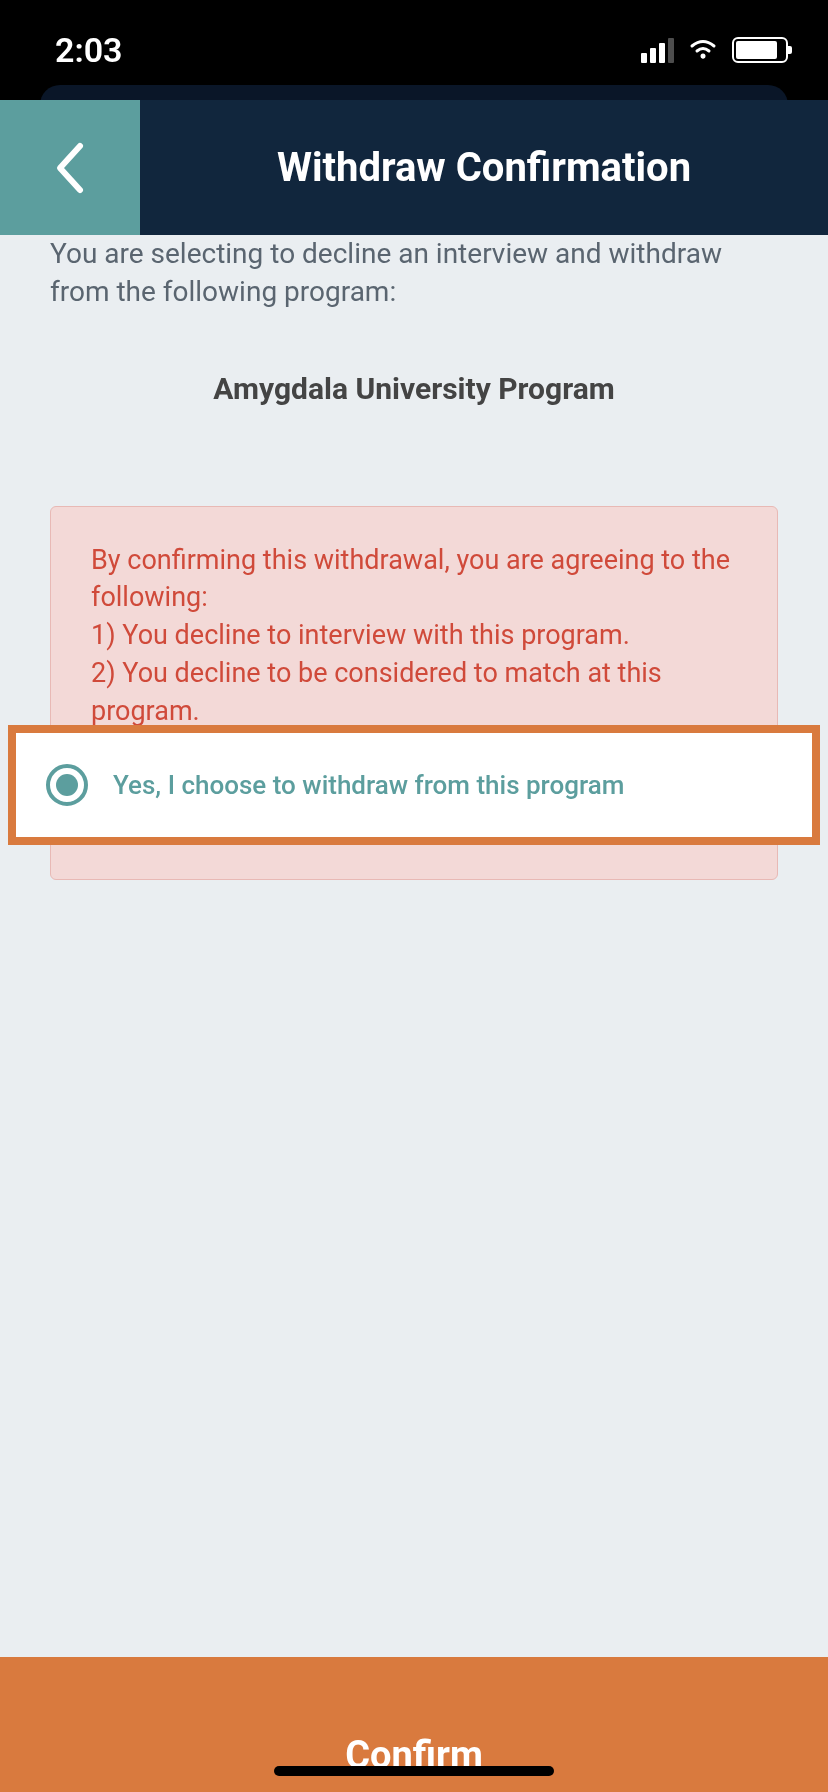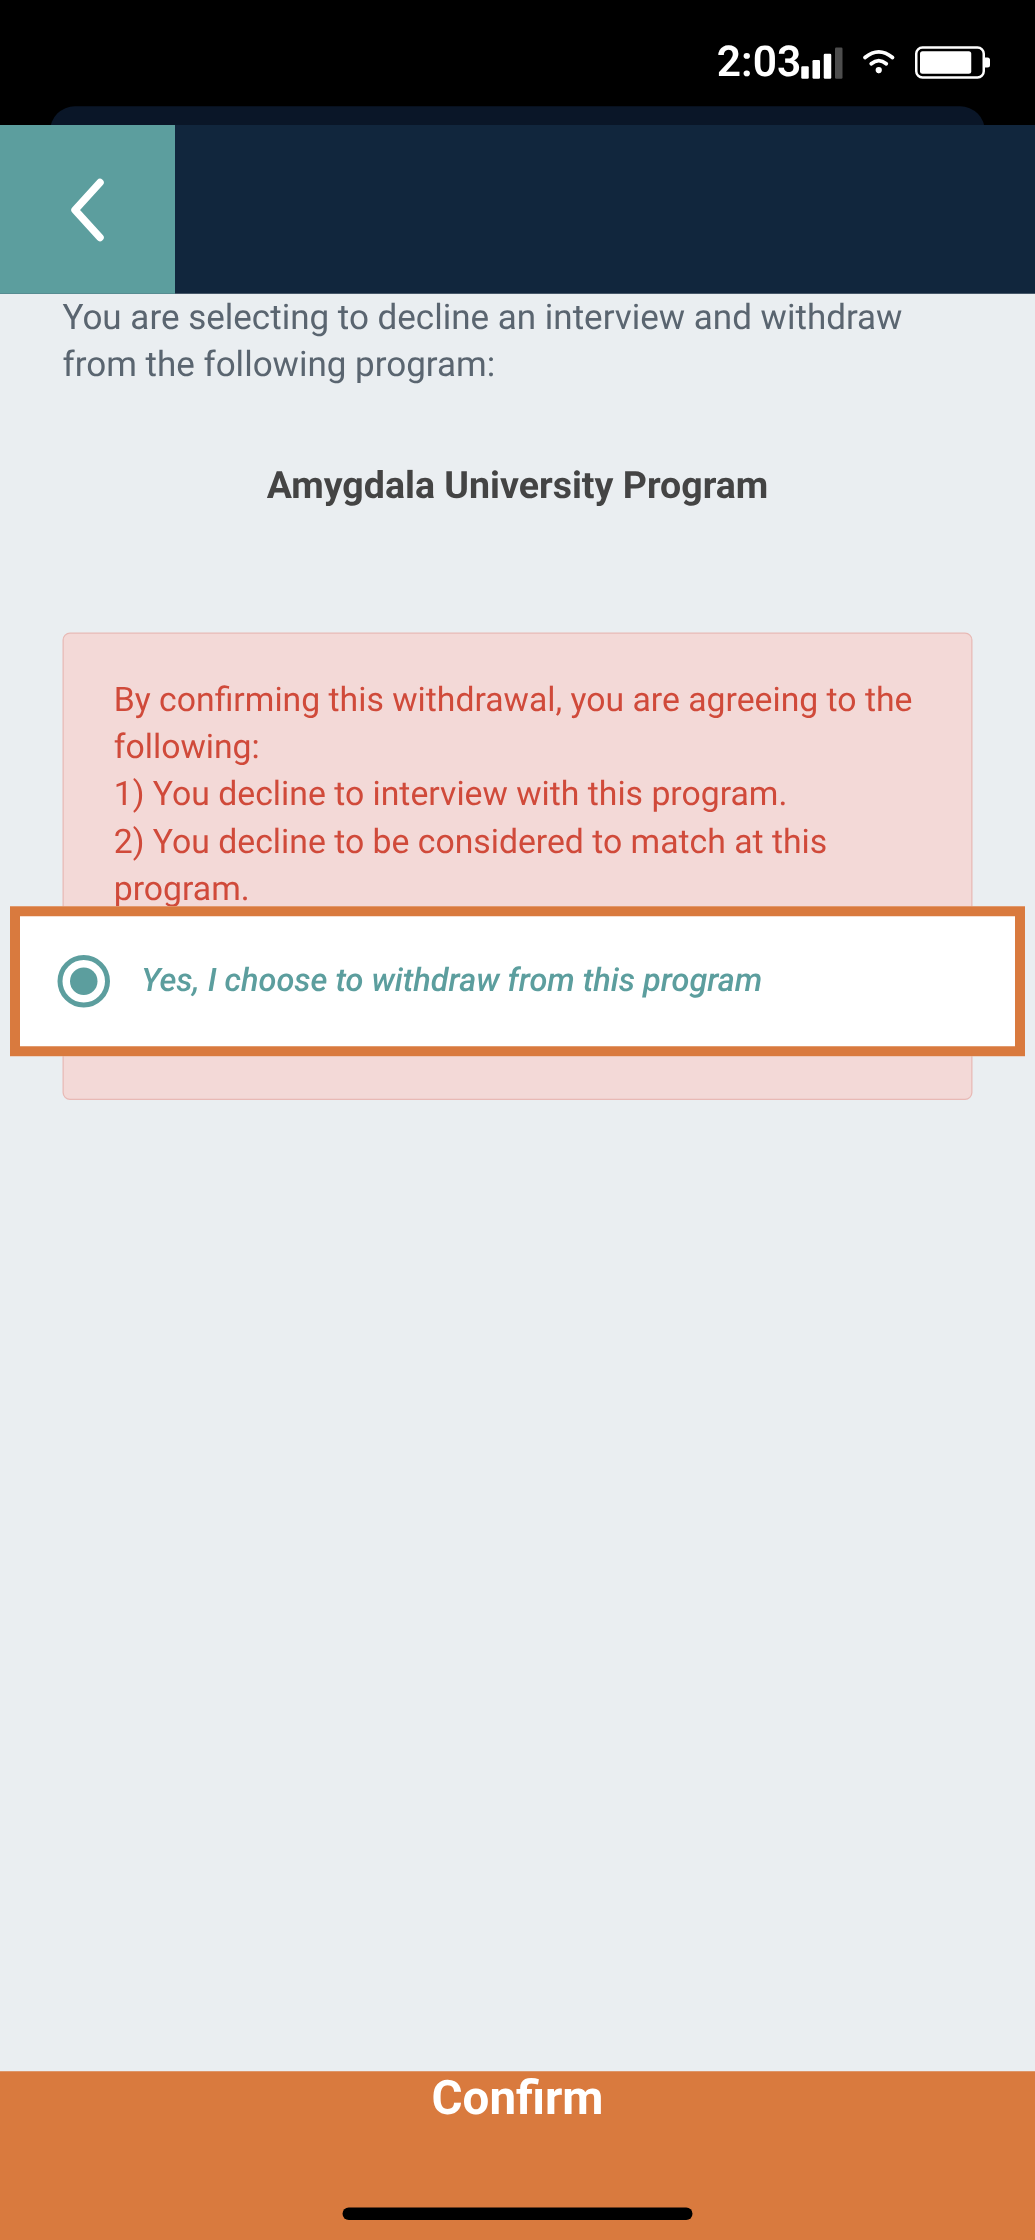--- a/index.html
+++ b/index.html
@@ -13,21 +13,21 @@
       font-family: -apple-system, BlinkMacSystemFont, "Segoe UI", Roboto, Helvetica, Arial, sans-serif;
       background: #eaeef1;
       position: relative;
       overflow: hidden;
     }
     .status-bar {
       height: 100px;
       background: #000;
       display: flex;
       align-items: center;
-      justify-content: flex-end;
+      justify-content: space-between;
       padding: 0 40px 0 55px;
       color: #fff;
     }
     .status-time {
       font-size: 34px;
       font-weight: 600;
     }
     .status-icons {
       display: flex;
       align-items: center;
@@ -140,21 +140,20 @@
       left: 8px;
       right: 8px;
       top: 490px;
       height: 120px;
       border: 8px solid #d97a3e;
       background: #fff;
       display: flex;
       align-items: center;
       padding: 0 30px;
       gap: 25px;
-      font-style: italic;
     }
     .radio-outer {
       width: 42px;
       height: 42px;
       border: 4px solid #5c9e9e;
       border-radius: 50%;
       display: flex;
       align-items: center;
       justify-content: center;
       flex-shrink: 0;
@@ -181,21 +180,21 @@
       line-height: 1.4;
     }
     .confirm-button {
       position: absolute;
       bottom: 0;
       left: 0;
       right: 0;
       height: 135px;
       background: #d97a3e;
       display: flex;
-      align-items: flex-start;
+      align-items: flex-end;
       justify-content: center;
       color: #fff;
       font-size: 38px;
       font-weight: 700;
       cursor: pointer;
       padding-bottom: 15px;
     }
     .home-indicator {
       position: absolute;
       bottom: 16px;
@@ -232,20 +231,21 @@
 </div>
 
 <div class="modal-shadow"></div>
 
 <div class="header-bar">
   <div class="back-button">
     <svg viewBox="0 0 40 60">
       <polyline points="30,8 10,30 30,52"></polyline>
     </svg>
   </div>
+  <div class="header-title">Withdraw Confirmation</div>
 </div>
 
 <div class="content">
   <div class="intro-text">You are selecting to decline an interview and withdraw from the following program:</div>
   <div class="program-name">Amygdala University Program</div>
 
   <div class="highlight-box">
     <div class="radio-outer">
       <div class="radio-inner"></div>
     </div>

